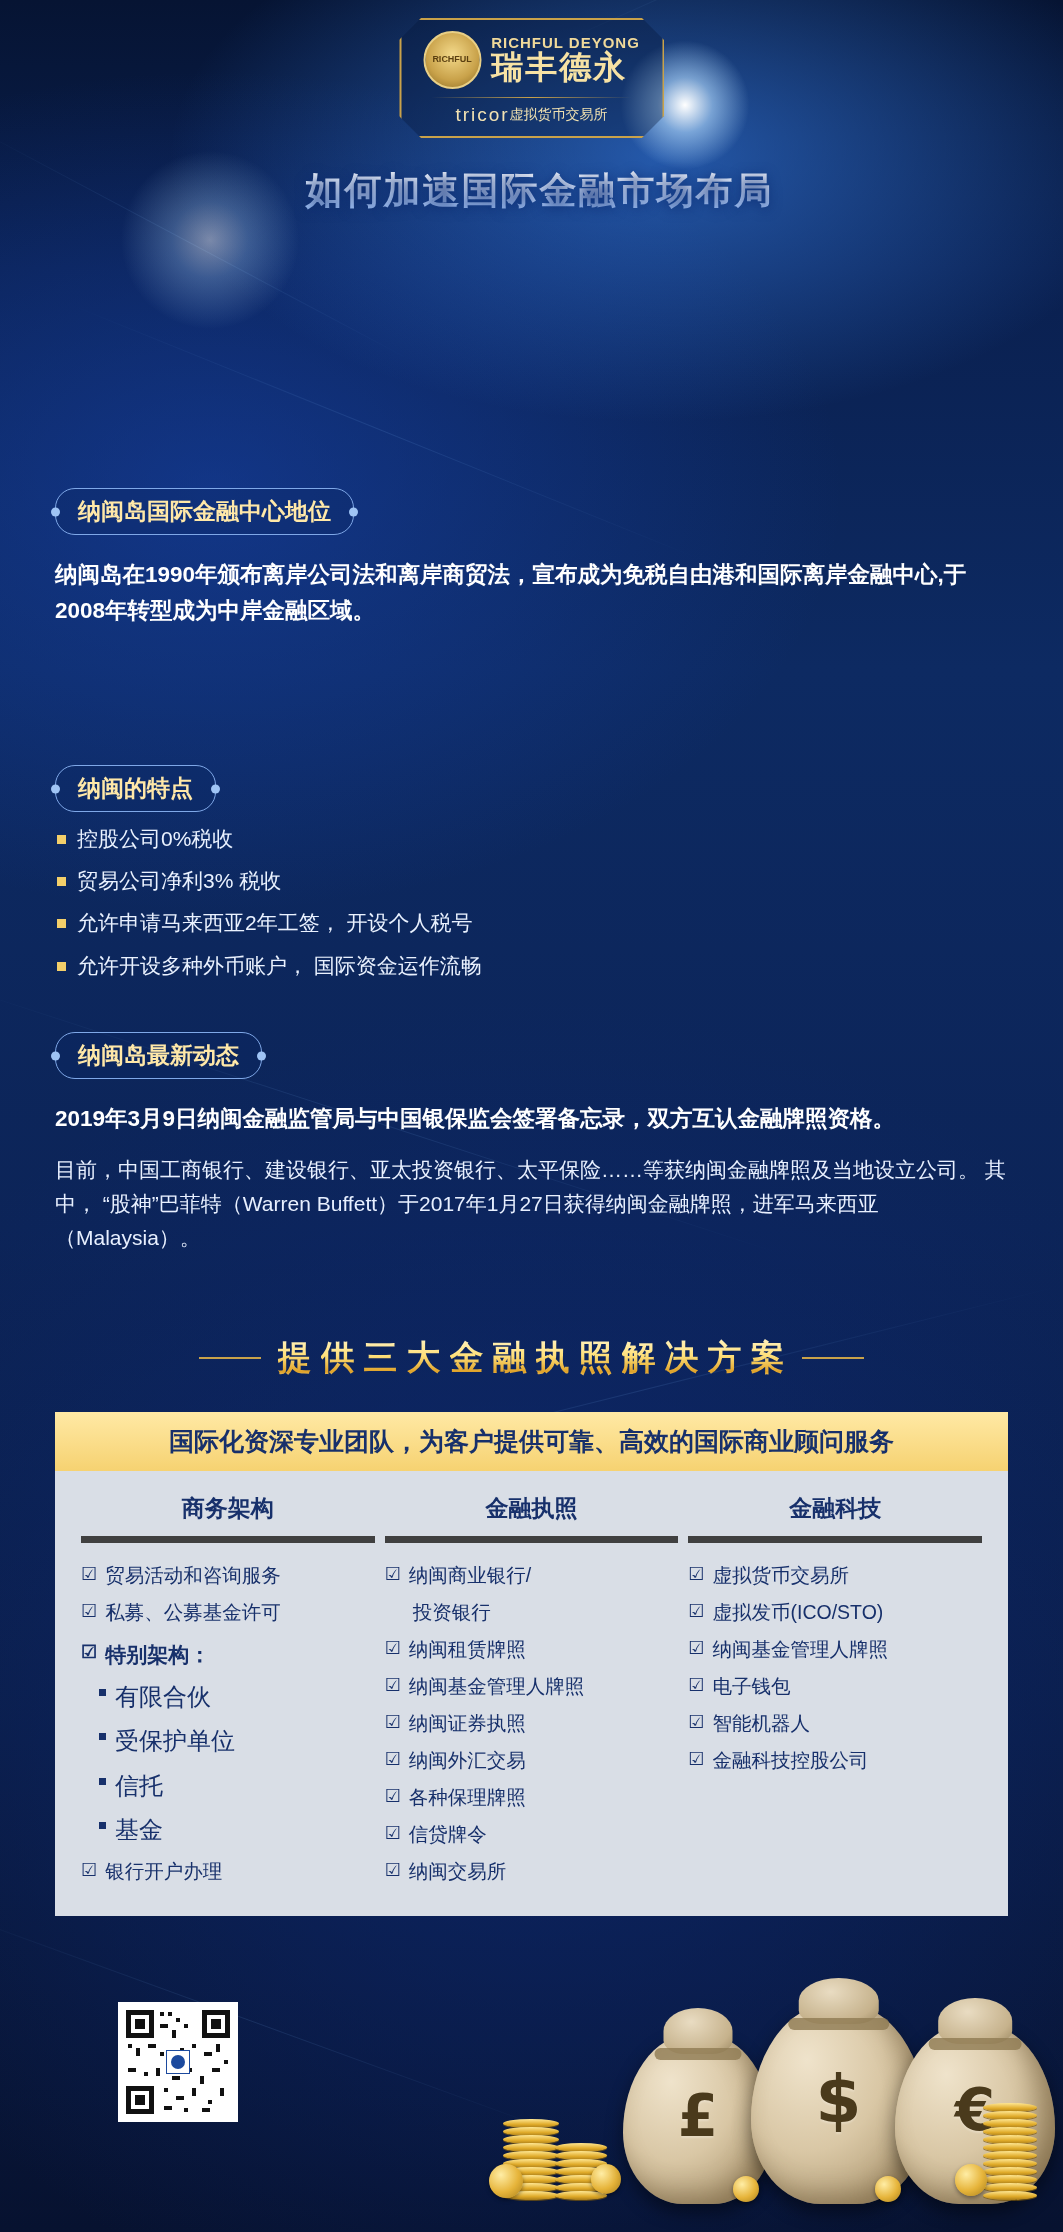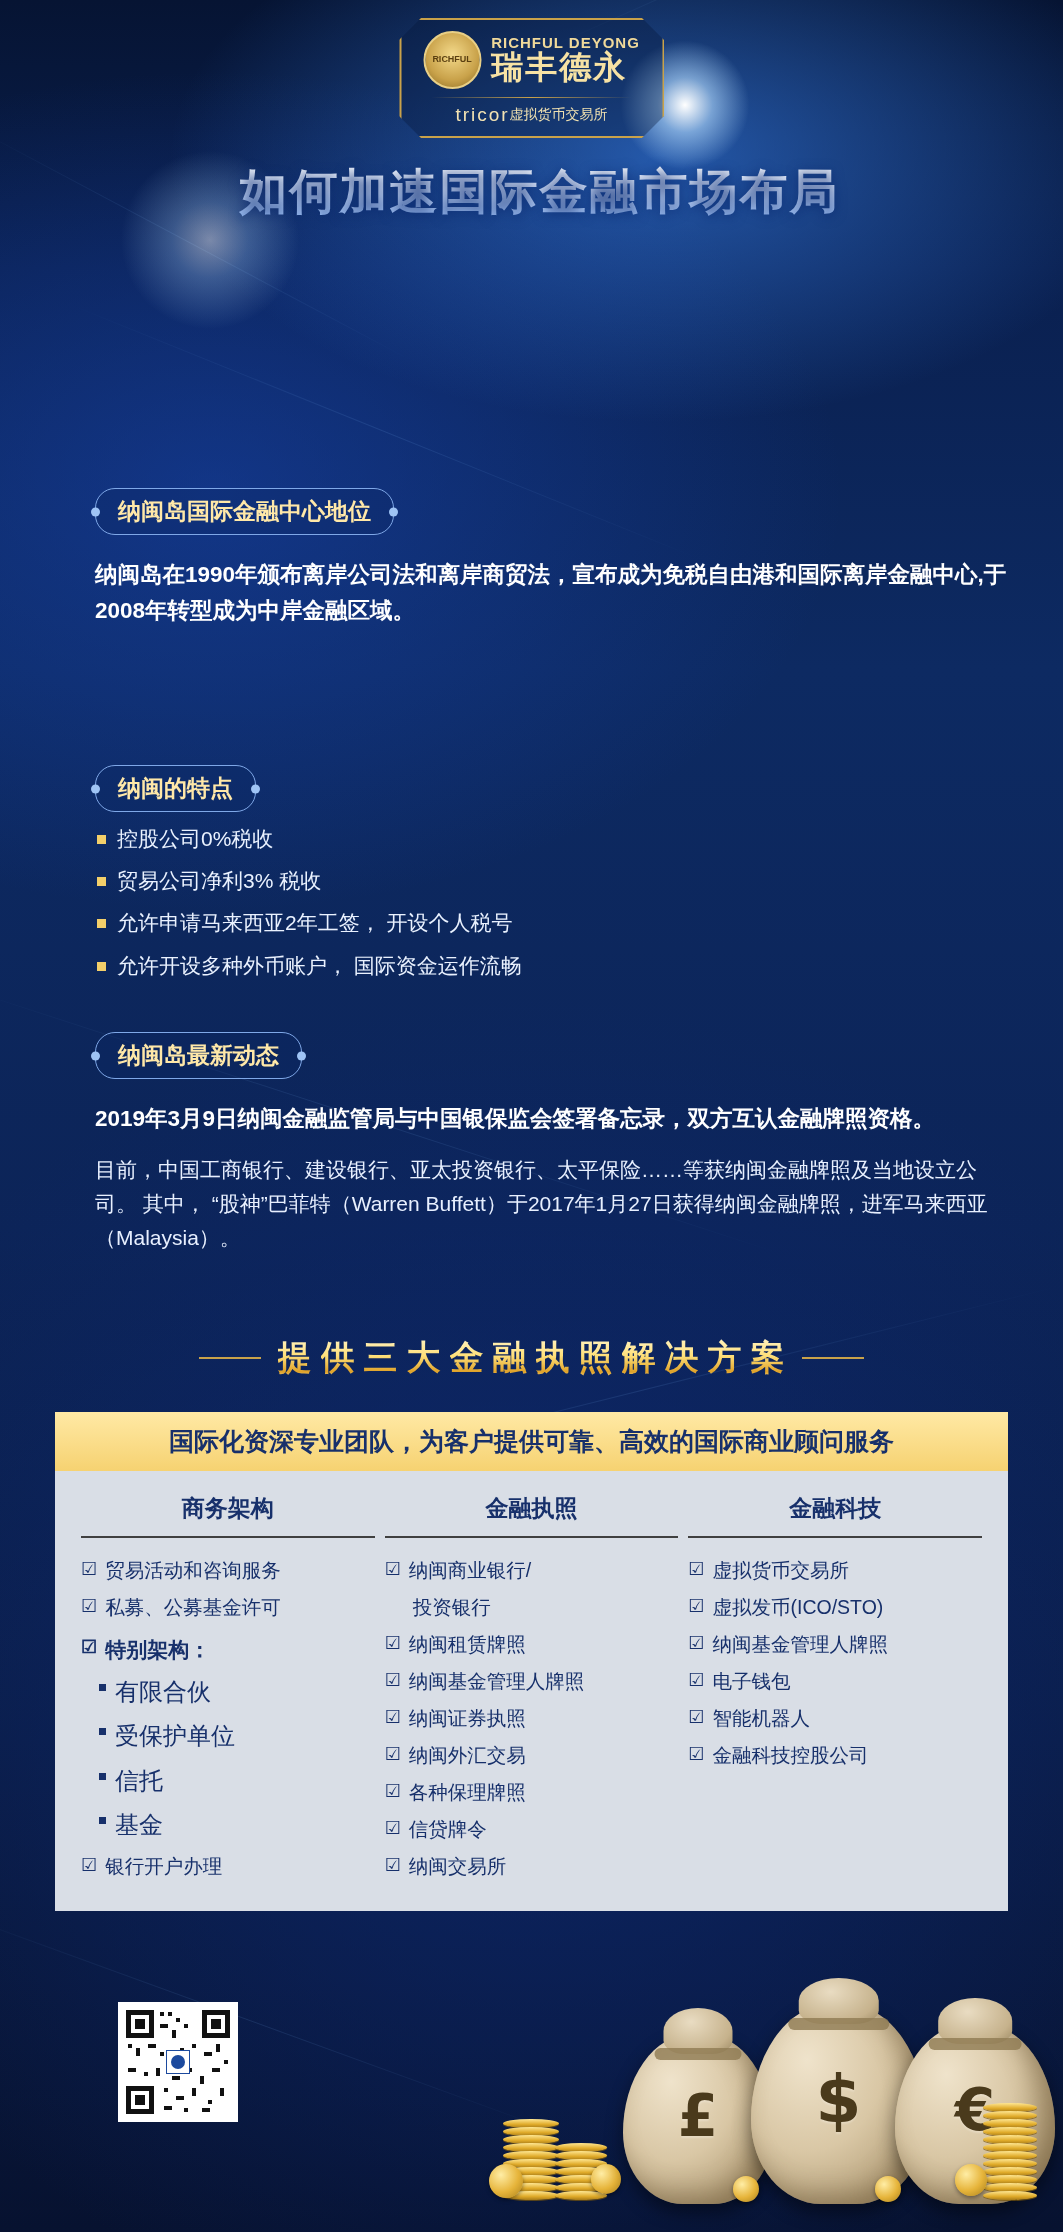--- a/index.html
+++ b/index.html
@@ -63,21 +63,21 @@
   }
   .t1-badge {
     background:linear-gradient(180deg,#fde38a,#f0c busy);
     background:linear-gradient(180deg,#ffeaa0 0%,#f4c64b 55%,#e0a92f 100%);
     color:#0d2a62; font-size:40px; font-weight:bold; letter-spacing:3px;
     padding:4px 14px 6px; border-radius:4px; line-height:1.05;
     font-family:"DejaVu Sans", sans-serif;
   }
   .t1-en { color:#cfe2ff; font-size:25px; letter-spacing:1px; margin-top:2px; }
   .t2 {
-    margin-top:2px; font-size:48px; font-weight:bold; letter-spacing:2px;
+    margin-top:8px; font-size:37px; font-weight:bold; letter-spacing:2px;
     background:linear-gradient(180deg,#ffffff 0%,#dbe9ff 45%,#8fb9f7 100%);
     -webkit-background-clip:text; background-clip:text; color:transparent;
     text-shadow:0 2px 12px rgba(10,40,110,.8);
     font-family:"DejaVu Sans", sans-serif;
     padding-left:16px;
   }
 
   
   .pill {
     display:inline-block; position:relative;
@@ -85,21 +85,21 @@
     padding:7px 22px; color:#ffe8a8; font-size:23px; font-weight:bold;
     background:rgba(12,40,100,.35);
     font-family:"DejaVu Sans", sans-serif;
   }
   .pill::before, .pill::after{
     content:""; position:absolute; top:50%; width:9px; height:9px; border-radius:50%;
     background:#9fc4f5; transform:translateY(-50%);
   }
   .pill::before{ left:-5px; } .pill::after{ right:-5px; }
 
-  .content { position:absolute; left:55px; right:55px;margin-left:40px; }
+  .content { position:absolute; left:55px; right:55px; }
 
   p.body { color:#e8f0ff; font-size:21px; line-height:1.62; }
   p.body.strong { color:#ffffff; font-weight:bold; font-size:22.5px; }
 
   ul.bullets { list-style:none; margin-top:14px; }
   ul.bullets li {
     color:#eaf2ff; font-size:21px; line-height:1.2; margin-bottom:17px;
     padding-left:22px; position:relative;
   }
   ul.bullets li::before {
@@ -123,21 +123,21 @@
     background:linear-gradient(180deg,#ffe9a5,#f6d271);
     color:#17306b; font-size:25px; font-weight:bold; text-align:center;
     padding:13px 14px;
   }
   .panel-body {
     background:#d9dee6; padding:22px 26px 26px; display:flex; gap:10px;
   }
   .col { flex:1; }
   .col h3 {
     text-align:center; color:#17306b; font-size:23px; font-weight:bold;
-    padding-bottom:12px; margin-bottom:14px; border-bottom:2px solid #404040;
+    padding-bottom:12px; margin-bottom:14px; border-bottom:7px solid #404040;
     font-family:"DejaVu Sans", sans-serif;
   }
   .chk { color:#17306b; font-size:19.5px; line-height:1.9; display:flex; gap:8px; align-items:flex-start; }
   .chk .box { font-size:18px; line-height:1.9; }
   .chk.indent { padding-left:28px; }
   .chk.bold { font-weight:bold; font-size:21px; }
   .sub-dot { color:#17306b; font-size:24px; line-height:1.85; padding-left:34px; position:relative; }
   .sub-dot::before{ content:""; position:absolute; left:18px; top:14px; width:7px; height:7px; background:#17306b; }
 
   

